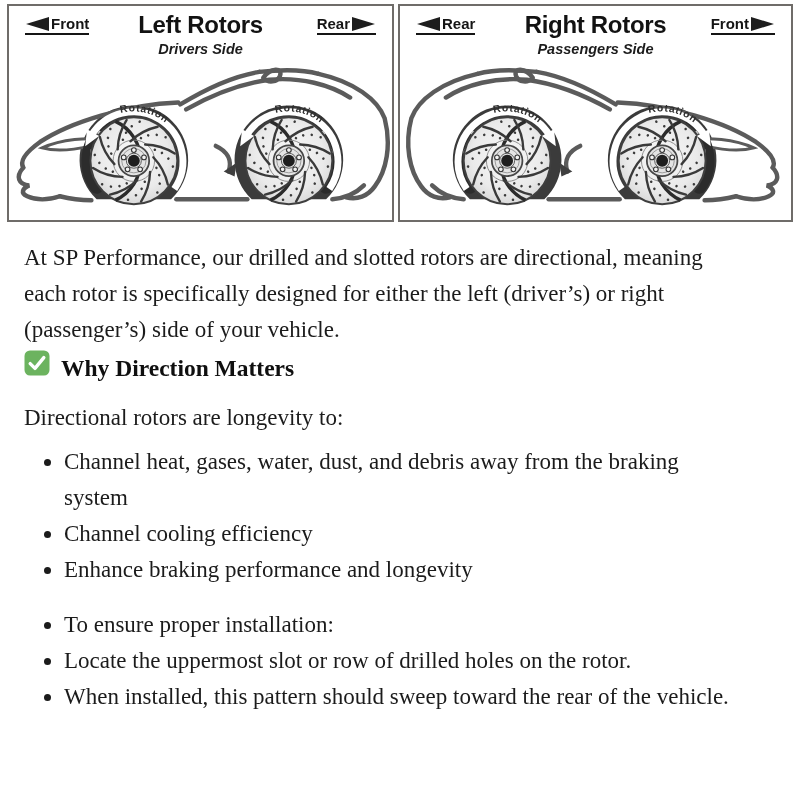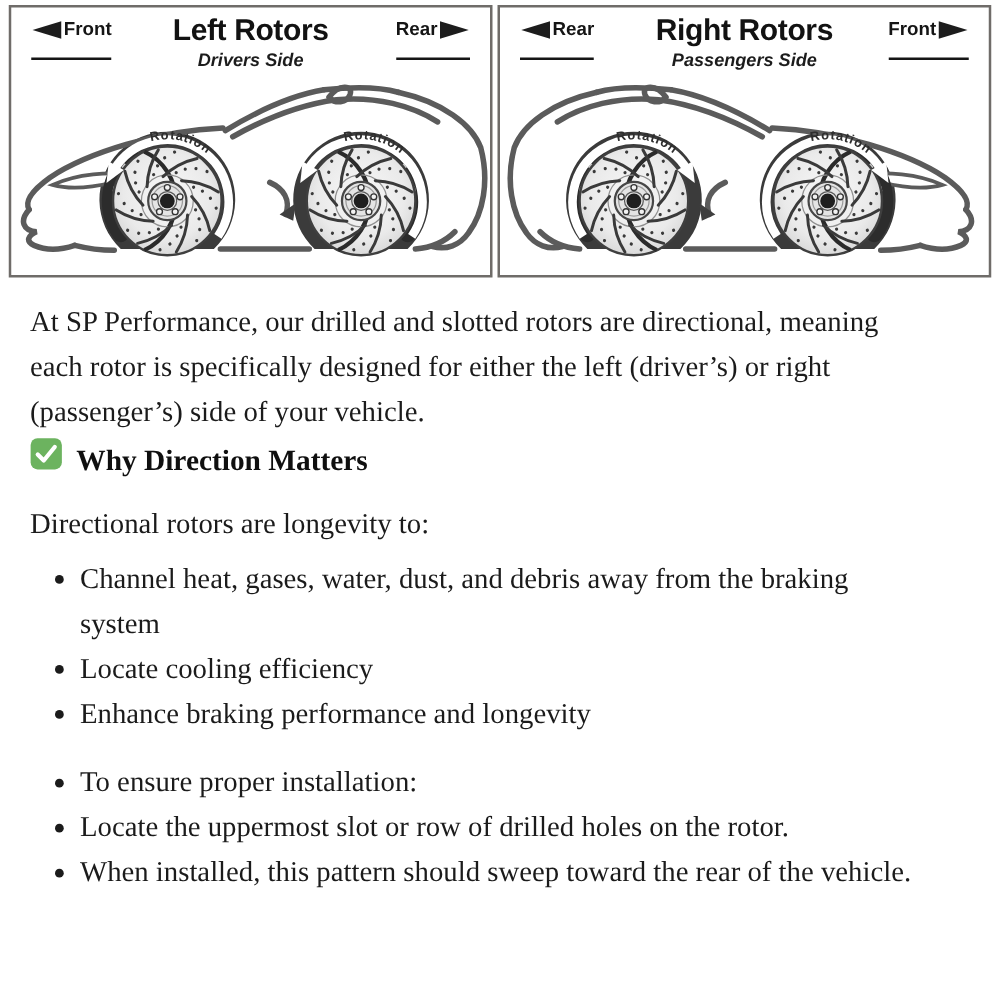--- a/index.html
+++ b/index.html
@@ -26,21 +26,21 @@
   }
   .panel-subtitle {
     font-family:"Liberation Sans", sans-serif;
     font-weight:700; font-style:italic; font-size:14.5px; color:#1c1c1c; margin-top:4px;
   }
   .dir-label {
     position:absolute; top:9px;
     display:flex; align-items:center; gap:1px;
     font-family:"Liberation Sans", sans-serif;
     font-weight:700; font-size:15px; color:#151515;
-    border-bottom:2.5px solid #151515; padding-bottom:14px;
+    border-bottom:2.5px solid #151515; padding-bottom:1px;
   }
   .dir-label.at-left  { left:16px; }
   .dir-label.at-right { right:16px; }
   .dir-label svg { display:block; }
 
   .car-svg { position:absolute; left:1px; bottom:3px; width:calc(100% - 2px); height:156px; }
 
   .rot-text {
     font-family:"Liberation Sans", sans-serif;
     font-weight:700; font-size:10.5px; letter-spacing:0.8px; fill:#2e2e2e;
@@ -223,21 +223,21 @@
           <path d="M6.2 13.6 L11 18.4 L19.8 7.6" fill="none" stroke="#ffffff" stroke-width="3.4" stroke-linecap="round" stroke-linejoin="round"></path>
         </svg>
     </span>
     <span>Why Direction Matters</span>
   </h2>
 
   <p class="lead">Directional rotors are longevity to:</p>
 
   <ul class="list-1">
     <li>Channel heat, gases, water, dust, and debris away from the braking system</li>
-    <li>Locate cooling efficiency</li>
+    <li>Channel cooling efficiency</li>
     <li>Enhance braking performance and longevity</li>
   </ul>
 
 
   <ul class="list-2">
     <li>To ensure proper installation:</li>
     <li>Locate the uppermost slot or row of drilled holes on the rotor.</li>
     <li>When installed, this pattern should sweep toward the rear of the vehicle.</li>
   </ul>
 

